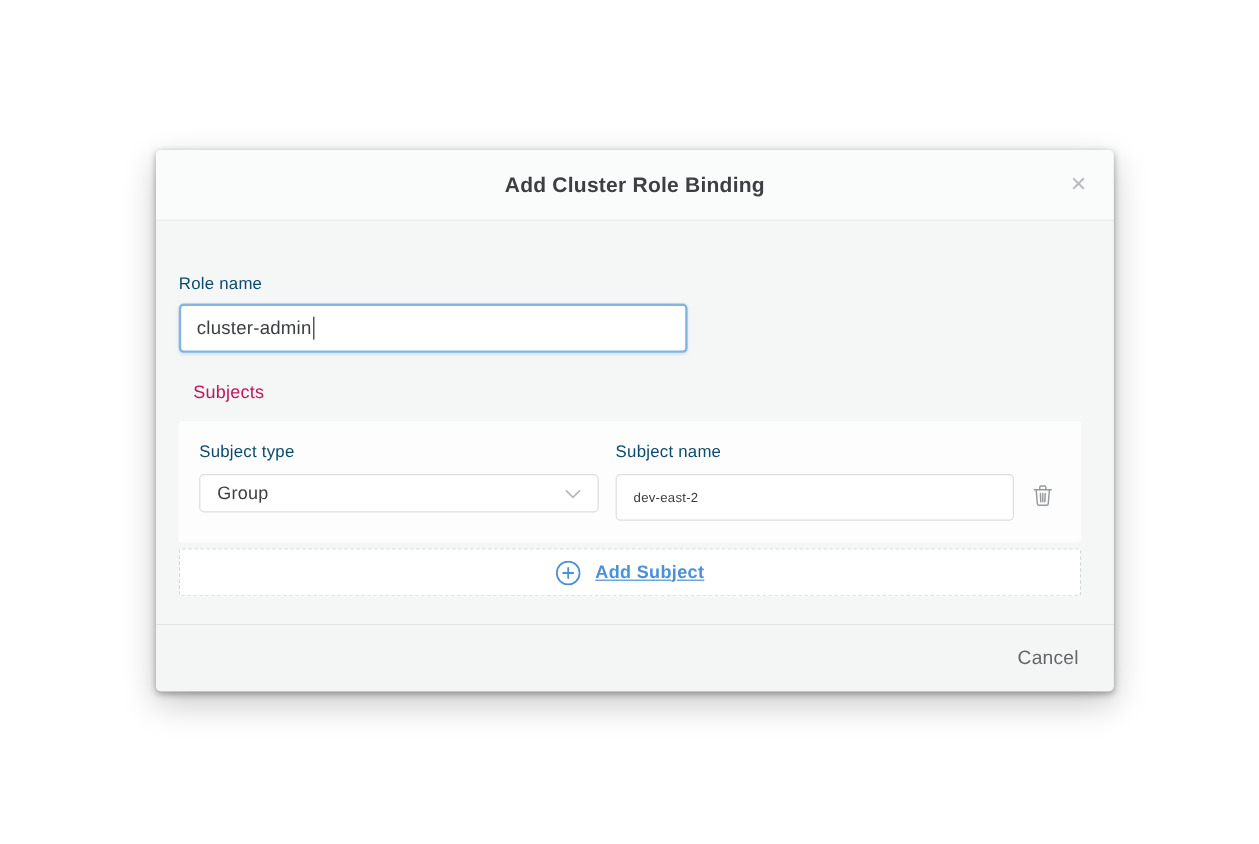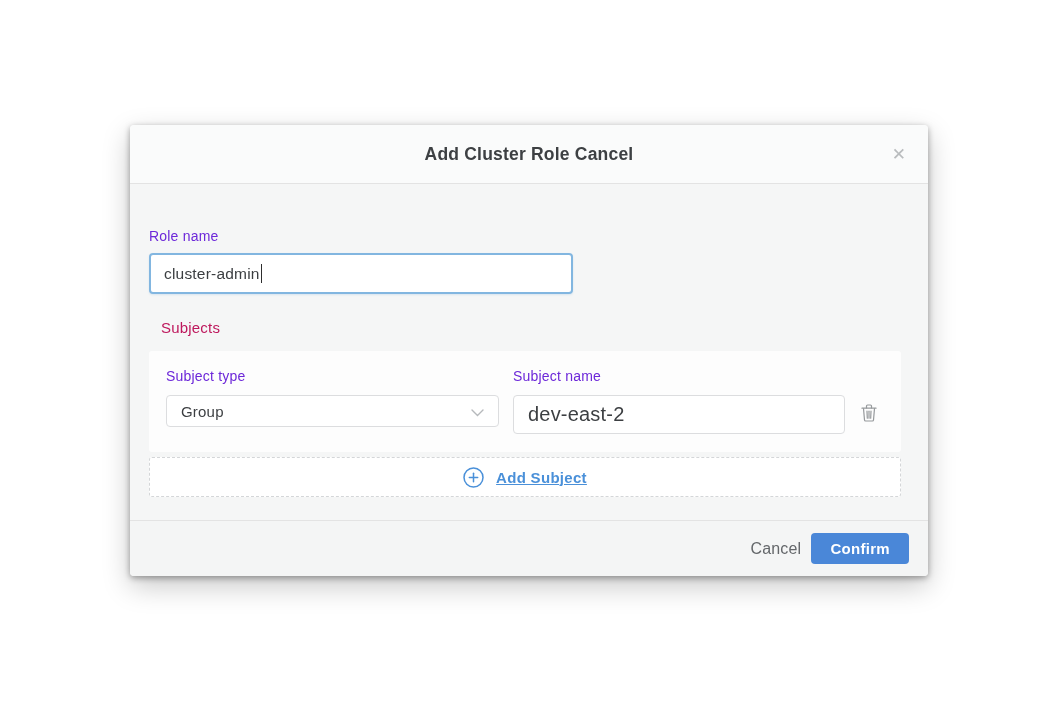--- a/index.html
+++ b/index.html
@@ -44,21 +44,21 @@
   }
 
   
   .modal-body {
     flex: 1 1 auto;
     padding: 44px 27px 0 19px;
     background: #f5f6f6;
   }
   .field-label {
     display: block;
-    font-size: 14px; color: #6d28d9; letter-spacing: 0.2px;
+    font-size: 14px; color: #0c4a6e; letter-spacing: 0.2px;
     margin-bottom: 9px;
   }
   .role-input {
     width: 424px; height: 41px;
     background: #ffffff;
     border: 2px solid #82b6e0;
     border-radius: 4px;
     box-shadow: 0 1px 2px rgba(130,182,224,0.25);
     display: flex; align-items: center;
     padding: 0 13px;
@@ -100,21 +100,21 @@
     cursor: pointer;
   }
   .chevron { flex: 0 0 auto; margin-left: 8px; }
 
   .text-field {
     height: 39px; width: 100%;
     background: #ffffff;
     border: 1px solid #dcdddf;
     border-radius: 4px;
     padding: 0 14px;
-    font-size: 20px; color: #3c3f42; letter-spacing: 0.2px;
+    font-size: 11px; color: #3c3f42; letter-spacing: 0.2px;
     font-family: "Liberation Sans", sans-serif;
     outline: none;
   }
 
   .trash-btn {
     background: none; border: none; cursor: pointer;
     margin: 34px 0 0 14px;
     padding: 2px;
     line-height: 0;
   }
@@ -160,21 +160,21 @@
   }
 </style>
 </head>
 <body>
 
 <div class="stage">
 
   <div class="modal">
 
     <div class="modal-header">
-      <div class="modal-title">Add Cluster Role Cancel</div>
+      <div class="modal-title">Add Cluster Role Binding</div>
       <button class="close-btn">✕</button>
     </div>
 
     <div class="modal-body">
 
       <label class="field-label">Role name</label>
 
       <div class="role-input">
         <span>cluster-admin</span>
         <span class="caret"></span>
@@ -224,17 +224,16 @@
             <line x1="6.3" y1="10.5" x2="14.7" y2="10.5"></line>
           </svg>
         </span>
         <span class="add-subject-label">Add Subject</span>
       </button>
 
     </div>
 
     <div class="modal-footer">
       <button class="cancel-btn">Cancel</button>
-      <button class="confirm-btn">Confirm</button>
     </div>
 
   </div>
 </div>
 
 </body></html>

